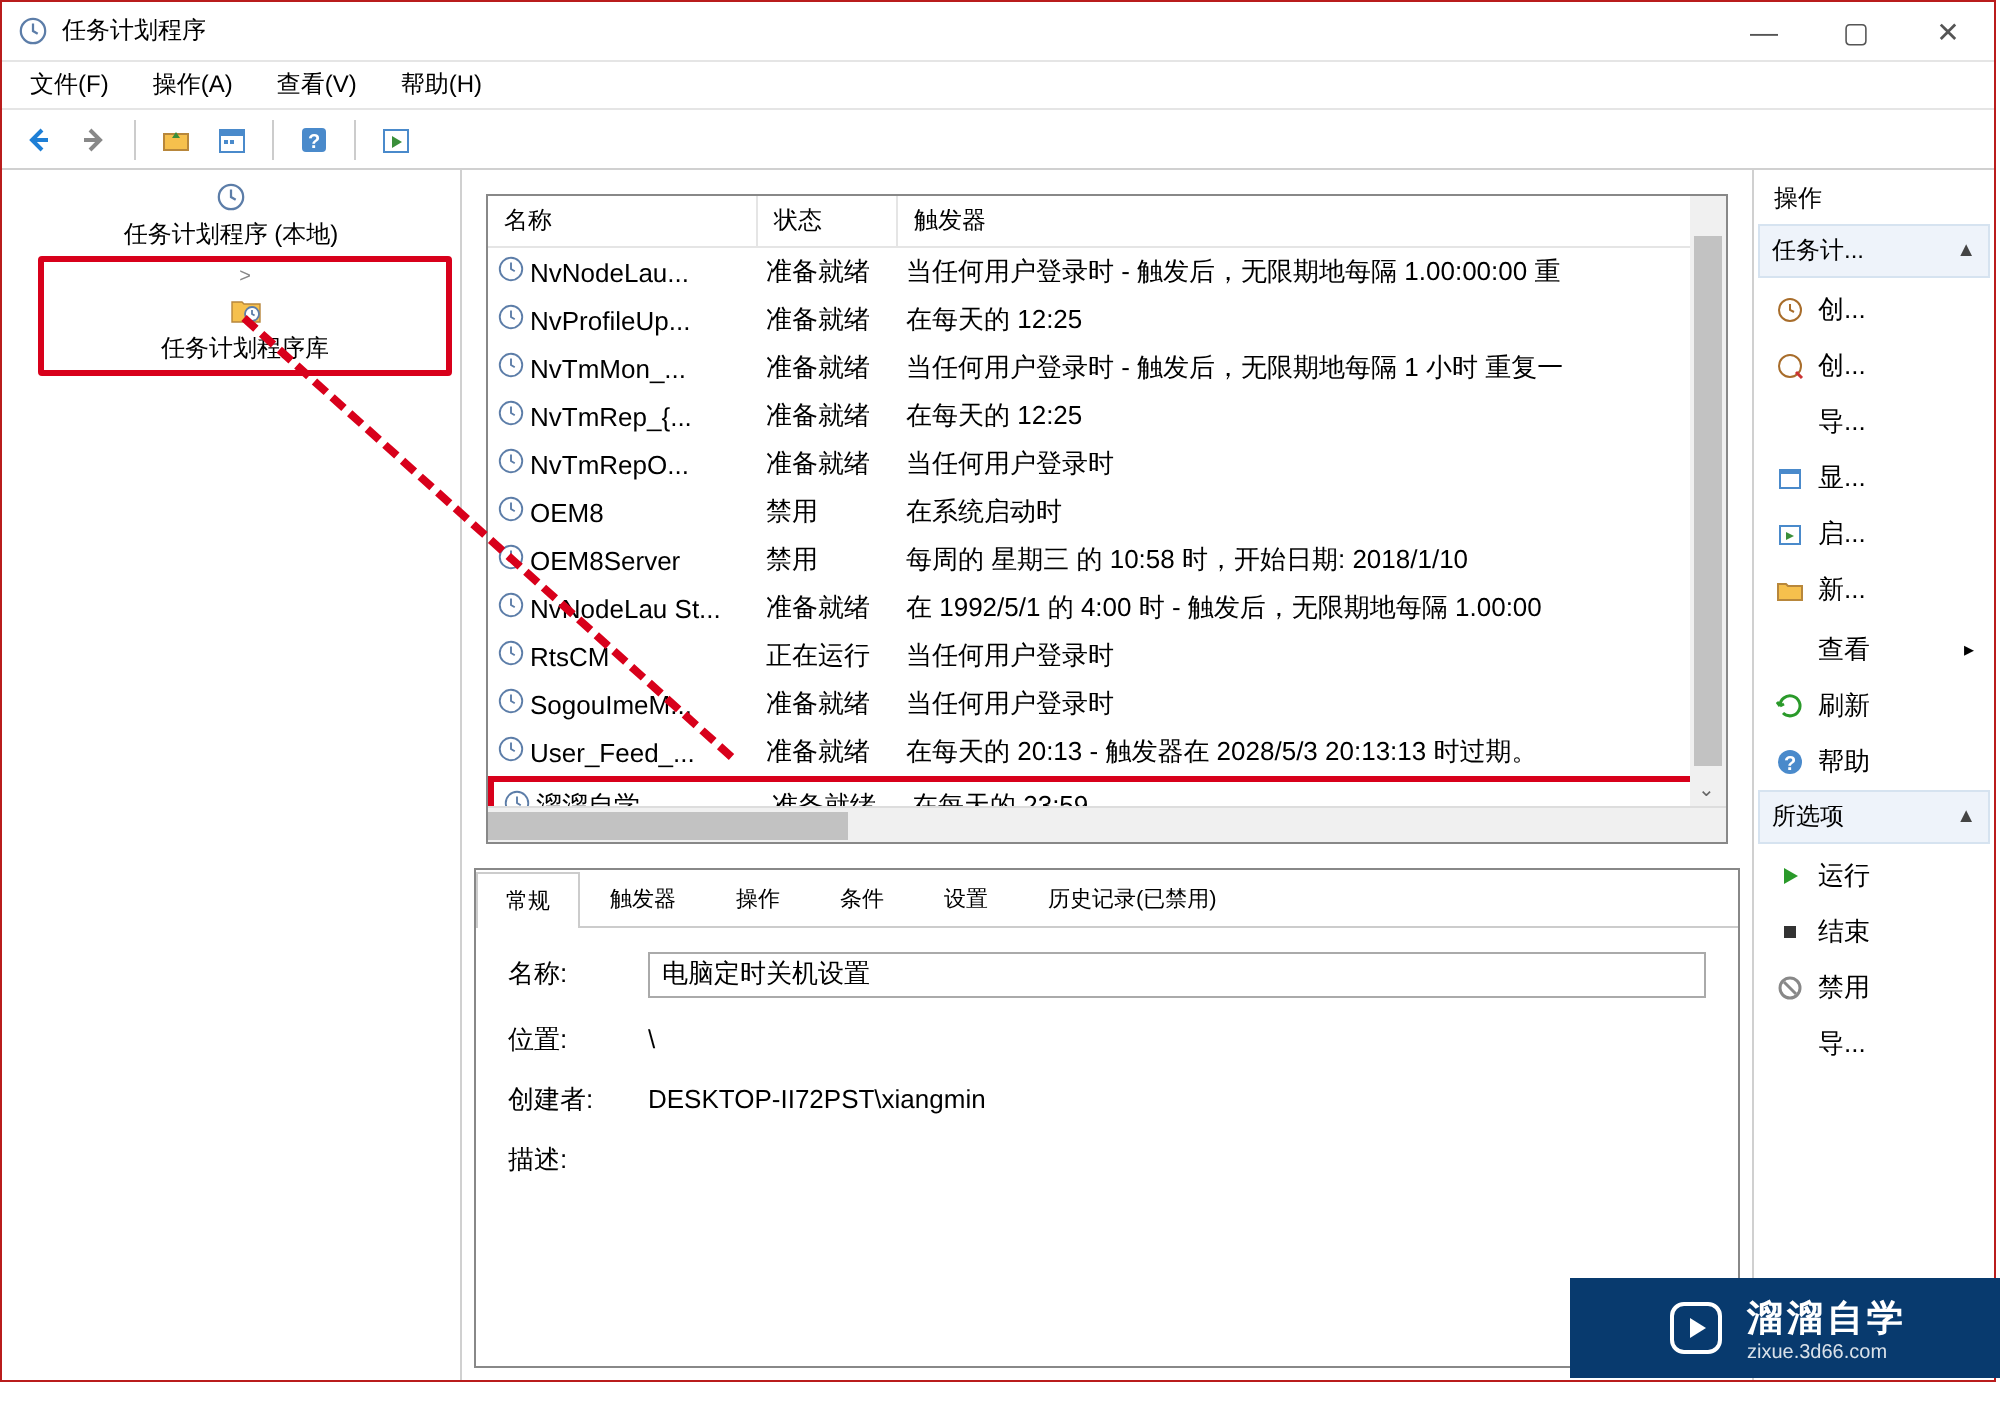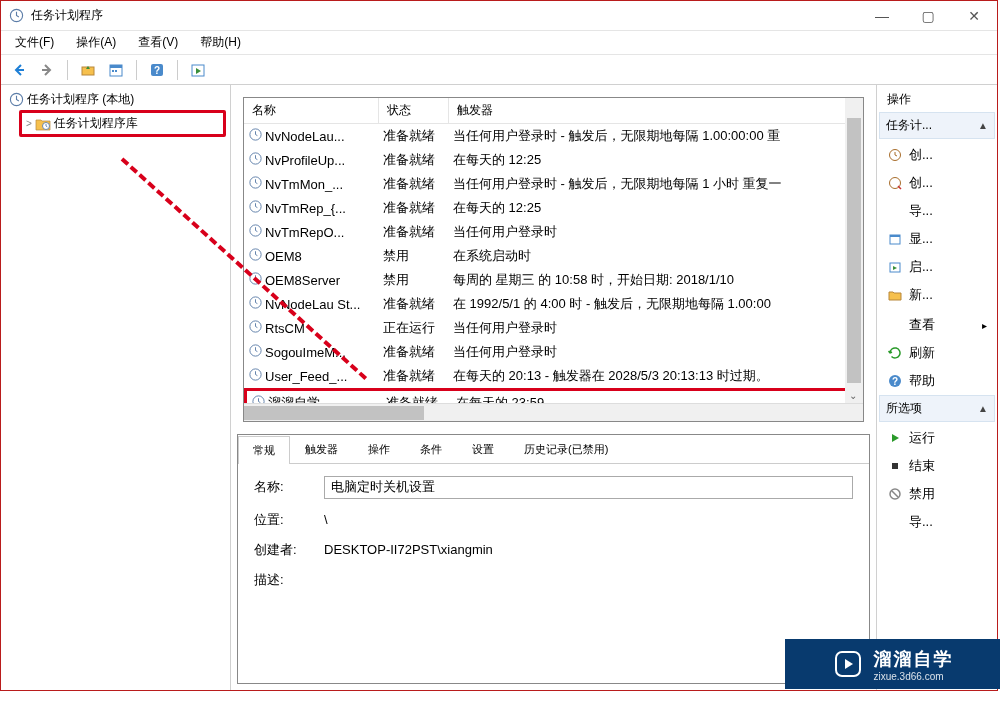--- a/index.html
+++ b/index.html
@@ -17,21 +17,21 @@
 .menu-item { padding: 2px 4px; }
 
 .toolbar { height: 30px; display: flex; align-items: center; padding-left: 6px; gap: 4px; border-bottom: 1px solid #d0d0d0; }
 .tool-sep { width: 1px; height: 20px; background: #ccc; margin: 0 4px; }
 .tool-btn { width: 24px; height: 24px; display: flex; align-items: center; justify-content: center; }
 
 .body-area { display: flex; height: 605px; }
 
 .left-pane { width: 230px; border-right: 1px solid #d0d0d0; padding: 2px; font-size: 12px; }
 .tree-root { padding: 2px; }
-.tree-item { display: flex; align-items: center; gap: 3px; padding: 2px 4px; }
+.tree-item { display: flex; align-items: center; gap: 3px; padding: 2px 4px; flex-direction: column; }
 .tree-item.highlighted { border: 3px solid #d8001b; border-radius: 2px; }
 
 .mid-pane { flex: 1; display: flex; flex-direction: column; border-right: 1px solid #d0d0d0; }
 .task-list { flex: 1.3; border: 1px solid #888; margin: 12px; overflow: hidden; display: flex; flex-direction: column; position: relative; }
 .task-header { display: flex; background: #fff; border-bottom: 1px solid #e5e5e5; font-size: 12px; }
 .task-header-cell { padding: 4px 8px; border-right: 1px solid #e5e5e5; }
 .task-rows { flex: 1; overflow: hidden; font-size: 13px; }
 .task-row { display: flex; align-items: center; padding: 3px 4px; white-space: nowrap; }
 .task-row.selected { border: 3px solid #d8001b; }
 .cell-name { width: 135px; display: flex; align-items: center; gap: 2px; overflow: hidden; text-overflow: ellipsis; }

